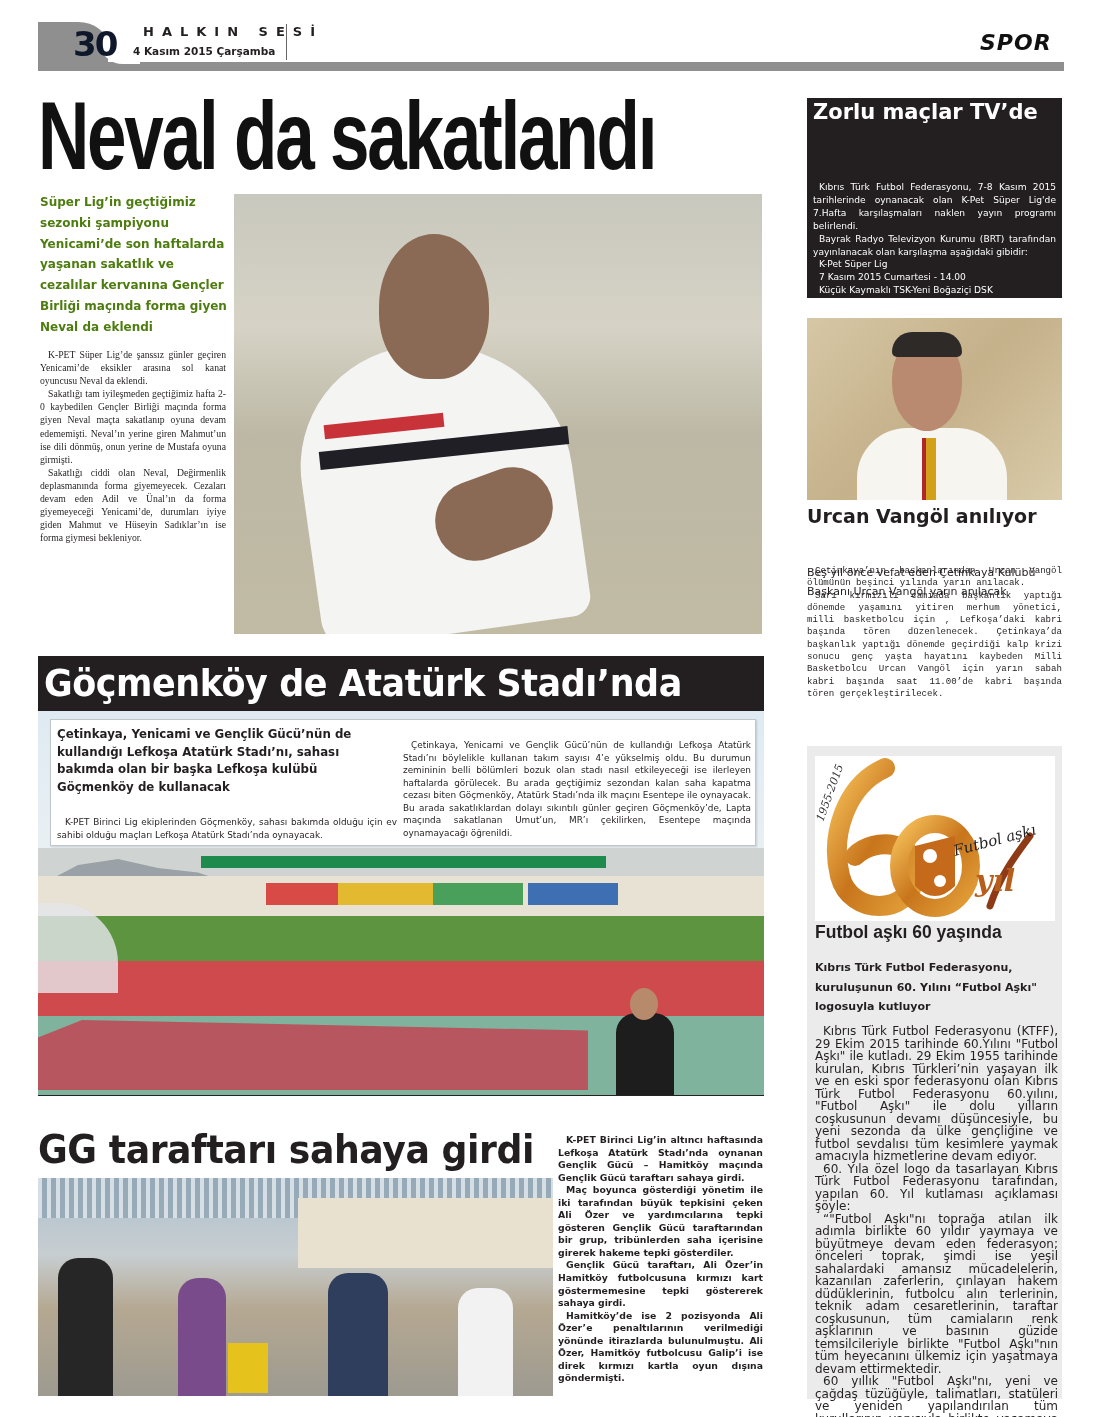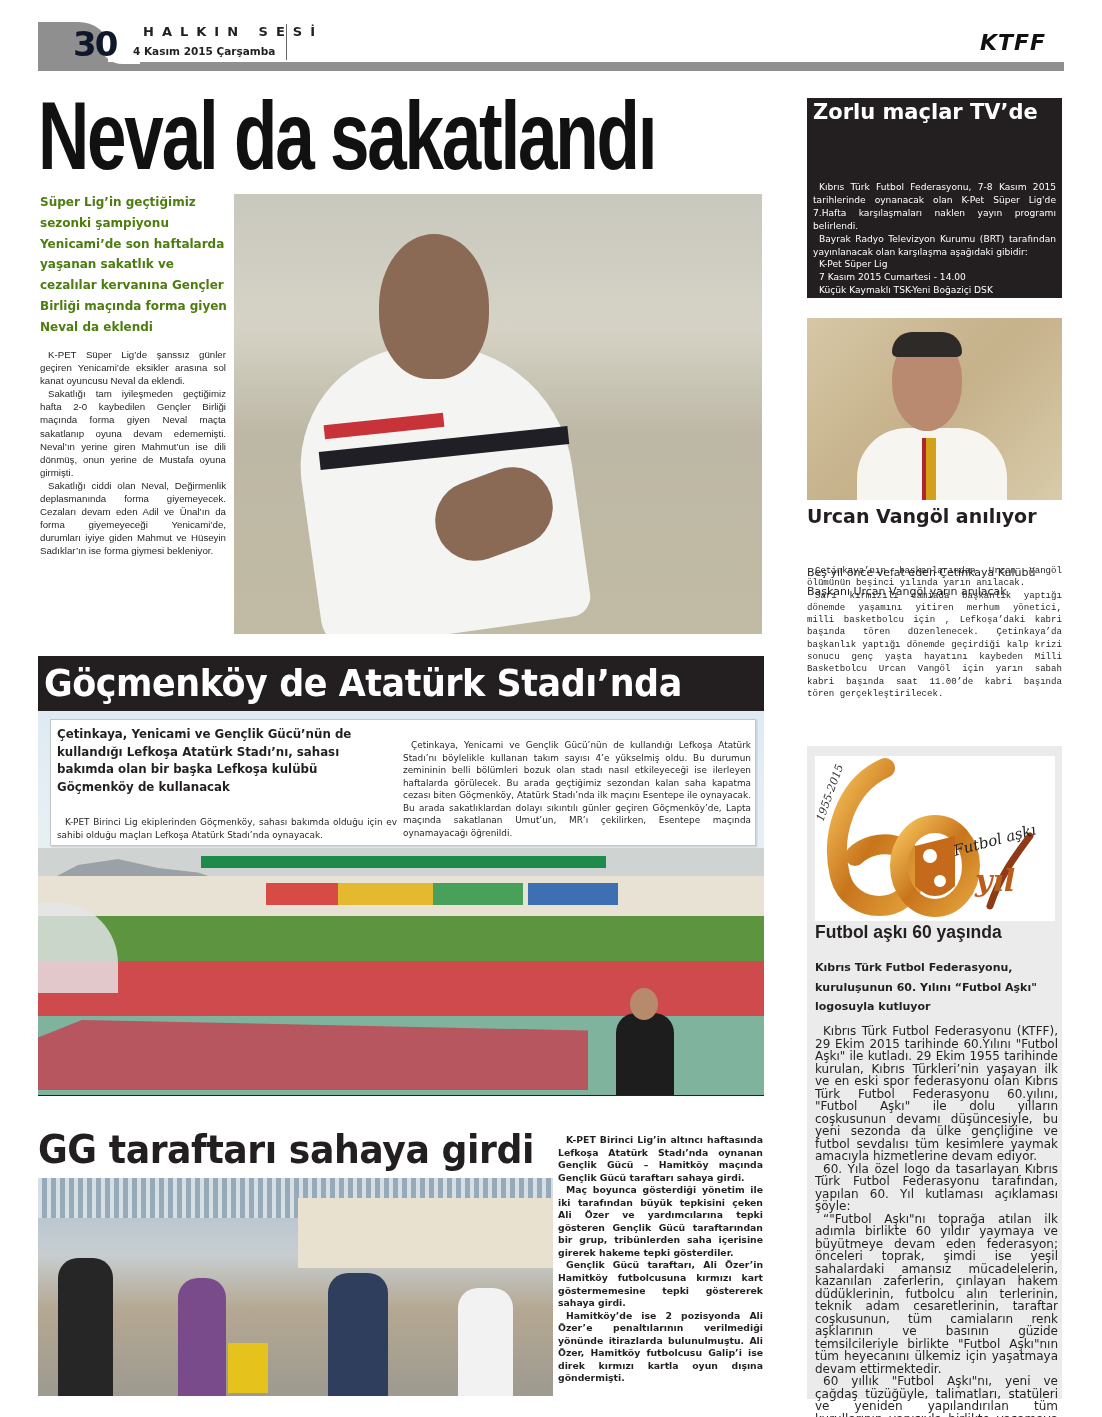--- a/index.html
+++ b/index.html
@@ -15,21 +15,21 @@
   .paper-name { left: 143px; top: 24px; font-family: "DejaVu Sans", sans-serif; font-weight: bold; font-size: 13px; letter-spacing: 8px; color: #231f20; }
   .paper-date { left: 133px; top: 45px; font-family: "DejaVu Sans", sans-serif; font-weight: bold; font-size: 10.5px; color: #231f20; }
   .hdr-divider { left: 286px; top: 24px; width: 1px; height: 36px; background: #666; }
   .section-label { left: 980px; top: 30px; font-family: "DejaVu Sans", sans-serif; font-weight: bold; font-style: italic; font-size: 22px; color: #111; letter-spacing: 1px; }
 
   
   .main-headline { left: 38px; top: 86px; width: 740px; font-family: "Liberation Sans", sans-serif; font-weight: bold; font-size: 96px; line-height: 100px; color: #111; letter-spacing: -3px; transform: scaleX(0.74); transform-origin: left top; white-space: nowrap; }
 
   
   .lead { left: 40px; top: 192px; width: 190px; font-family: "DejaVu Sans", sans-serif; font-weight: bold; font-size: 12px; line-height: 20.8px; color: #4d7c0f; }
-  .body-col { left: 40px; top: 348px; width: 186px; font-family: Liberation Sans, sans-serif; font-size: 9.7px; line-height: 13.1px; color: #231f20; text-align: justify; }
+  .body-col { left: 40px; top: 348px; width: 186px; font-family: Liberation Serif, serif; font-size: 9.7px; line-height: 13.1px; color: #231f20; text-align: justify; }
   .body-col p { text-indent: 8px; }
 
   
   .photo { overflow: hidden; }
   .photo-neval { left: 234px; top: 194px; width: 528px; height: 440px; background: linear-gradient(180deg, #c9c8be 0%, #d6d3c6 30%, #bdb8a5 55%, #c1bba4 100%); }
   .photo-neval .figure-body { position: absolute; left: 70px; top: 150px; width: 270px; height: 290px; background: #f4f4f2; border-radius: 120px 140px 20px 30px; transform: rotate(-8deg); }
   .photo-neval .figure-head { position: absolute; left: 145px; top: 40px; width: 110px; height: 145px; background: #8a6a55; border-radius: 50% 50% 45% 45%; }
   .photo-neval .figure-arm { position: absolute; left: 200px; top: 280px; width: 120px; height: 80px; background: #8a6a55; border-radius: 40px; transform: rotate(-20deg); }
   .photo-neval .stripe { position: absolute; left: 85px; top: 245px; width: 250px; height: 18px; background: #1f1f25; transform: rotate(-6deg); }
   .photo-neval .stripe-red { position: absolute; left: 90px; top: 225px; width: 120px; height: 14px; background: #c8333a; transform: rotate(-6deg); }
@@ -105,21 +105,21 @@
 </head>
 <body>
 
 <div class="abs hdr-bar"></div>
 <div class="abs page-num-box"></div>
 <div class="abs page-num-curve"></div>
 <div class="abs page-num">30</div>
 <div class="abs paper-name">HALKIN SESİ</div>
 <div class="abs paper-date">4 Kasım 2015 Çarşamba</div>
 <div class="abs hdr-divider"></div>
-<div class="abs section-label">KTFF</div>
+<div class="abs section-label">SPOR</div>
 
 <h1 class="abs main-headline">Neval da sakatlandı</h1>
 <div class="abs lead">Süper Lig’in geçtiğimiz sezonki şampiyonu Yenicami’de son haftalarda yaşanan sakatlık ve cezalılar kervanına Gençler Birliği maçında forma giyen Neval da eklendi</div>
 <div class="abs body-col">
   <p>K-PET Süper Lig’de şanssız günler geçiren Yenicami’de eksikler arasına sol kanat oyuncusu Neval da eklendi.</p>
   <p>Sakatlığı tam iyileşmeden geçtiğimiz hafta 2-0 kaybedilen Gençler Birliği maçında forma giyen Neval maçta sakatlanıp oyuna devam edememişti. Neval’ın yerine giren Mahmut’un ise dili dönmüş, onun yerine de Mustafa oyuna girmişti.</p>
   <p>Sakatlığı ciddi olan Neval, Değirmenlik deplasmanında forma giyemeyecek. Cezaları devam eden Adil ve Ünal’ın da forma giyemeyeceği Yenicami’de, durumları iyiye giden Mahmut ve Hüseyin Sadıklar’ın ise forma giymesi bekleniyor.</p>
 </div>
 <div class="abs photo photo-neval">
   <div class="figure-body"></div>

